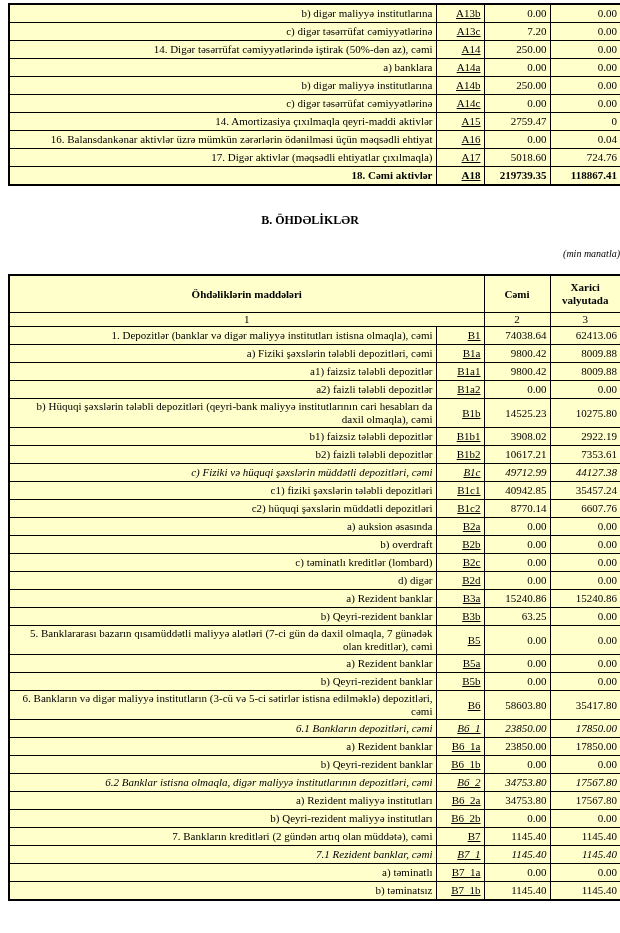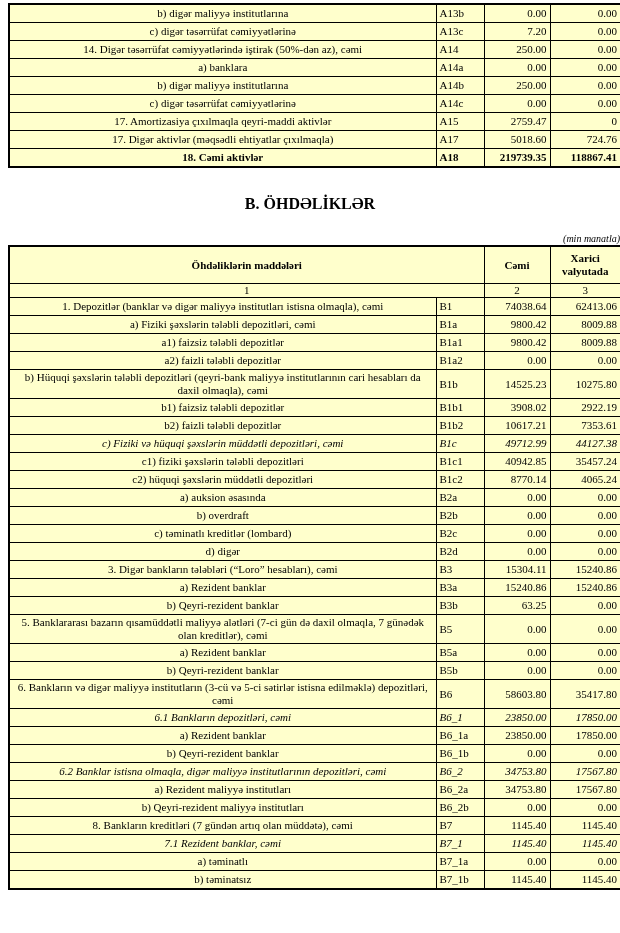--- a/index.html
+++ b/index.html
@@ -28,42 +28,42 @@
     border: 1px solid #000;
     background: #ffffcc;
     font-size: 11px;
     line-height: 13px;
     padding: 1px 3px;
     vertical-align: middle;
     overflow: hidden;
     word-wrap: break-word;
   }
   table.report td { height: 15px; }
-  td.label { text-align: center; }
-  td.code  { text-align: left; }
+  td.label { text-align: right; }
+  td.code  { text-align: right; text-decoration: underline; }
   td.num   { text-align: right; }
   td.ind1  { padding-left: 15px; }
   td.ind2  { padding-left: 31px; }
   tr.bold td   { font-weight: bold; }
   tr.italic td { font-style: italic; }
   thead th { font-weight: bold; text-align: center; }
   thead tr.hdr th { padding: 5px 3px; }
   thead tr.num-row th { font-weight: normal; height: 13px; padding: 0 3px; }
   .section-title {
     text-align: center;
     font-weight: bold;
-    font-size: 16px;
+    font-size: 12px;
     margin: 27px 0 20px 0;
   }
   .unit-note {
     width: 612px;
     text-align: right;
     font-style: italic;
     font-size: 10px;
-    margin-bottom: 1px;
+    margin-bottom: 15px;
   }
 </style>
 </head>
 <body>
 
 <div class="page">
 
   <table class="report">
     <colgroup>
       <col style="width:427px">
@@ -102,24 +102,30 @@
           <td class="num">250.00</td>
           <td class="num">0.00</td>
         </tr>
         <tr>
           <td class="label ind1">c) digər təsərrüfat cəmiyyətlərinə</td>
           <td class="code">A14c</td>
           <td class="num">0.00</td>
           <td class="num">0.00</td>
         </tr>
         <tr>
-          <td class="label ind0">17. Amortizasiya çıxılmaqla qeyri-maddi aktivlər</td>
+          <td class="label ind0">14. Amortizasiya çıxılmaqla qeyri-maddi aktivlər</td>
           <td class="code">A15</td>
           <td class="num">2759.47</td>
           <td class="num">0</td>
+        </tr>
+        <tr>
+          <td class="label ind0">16. Balansdankənar aktivlər üzrə mümkün zərərlərin ödənilməsi üçün məqsədli ehtiyat</td>
+          <td class="code">A16</td>
+          <td class="num">0.00</td>
+          <td class="num">0.04</td>
         </tr>
         <tr>
           <td class="label ind0">17. Digər aktivlər (məqsədli ehtiyatlar çıxılmaqla)</td>
           <td class="code">A17</td>
           <td class="num">5018.60</td>
           <td class="num">724.76</td>
         </tr>
         <tr class="bold">
           <td class="label ind0">18. Cəmi aktivlər</td>
           <td class="code">A18</td>
@@ -204,21 +210,21 @@
         <tr>
           <td class="label ind2">c1) fiziki şəxslərin tələbli depozitləri</td>
           <td class="code">B1c1</td>
           <td class="num">40942.85</td>
           <td class="num">35457.24</td>
         </tr>
         <tr>
           <td class="label ind2">c2) hüquqi şəxslərin müddətli depozitləri</td>
           <td class="code">B1c2</td>
           <td class="num">8770.14</td>
-          <td class="num">4065.24</td>
+          <td class="num">6607.76</td>
         </tr>
         <tr>
           <td class="label ind1">a) auksion əsasında</td>
           <td class="code">B2a</td>
           <td class="num">0.00</td>
           <td class="num">0.00</td>
         </tr>
         <tr>
           <td class="label ind1">b) overdraft</td>
           <td class="code">B2b</td>
@@ -229,26 +235,20 @@
           <td class="label ind1">c) təminatlı kreditlər (lombard)</td>
           <td class="code">B2c</td>
           <td class="num">0.00</td>
           <td class="num">0.00</td>
         </tr>
         <tr>
           <td class="label ind1">d) digər</td>
           <td class="code">B2d</td>
           <td class="num">0.00</td>
           <td class="num">0.00</td>
-        </tr>
-        <tr>
-          <td class="label ind0">3. Digər bankların tələbləri (“Loro” hesabları), cəmi</td>
-          <td class="code">B3</td>
-          <td class="num">15304.11</td>
-          <td class="num">15240.86</td>
         </tr>
         <tr>
           <td class="label ind1">a) Rezident banklar</td>
           <td class="code">B3a</td>
           <td class="num">15240.86</td>
           <td class="num">15240.86</td>
         </tr>
         <tr>
           <td class="label ind1">b) Qeyri-rezident banklar</td>
           <td class="code">B3b</td>
@@ -309,21 +309,21 @@
           <td class="num">34753.80</td>
           <td class="num">17567.80</td>
         </tr>
         <tr>
           <td class="label ind1">b) Qeyri-rezident maliyyə institutları</td>
           <td class="code">B6_2b</td>
           <td class="num">0.00</td>
           <td class="num">0.00</td>
         </tr>
         <tr>
-          <td class="label ind0">8. Bankların kreditləri (7 gündən artıq olan müddətə), cəmi</td>
+          <td class="label ind0">7. Bankların kreditləri (2 gündən artıq olan müddətə), cəmi</td>
           <td class="code">B7</td>
           <td class="num">1145.40</td>
           <td class="num">1145.40</td>
         </tr>
         <tr class="italic">
           <td class="label ind0">7.1 Rezident banklar, cəmi</td>
           <td class="code">B7_1</td>
           <td class="num">1145.40</td>
           <td class="num">1145.40</td>
         </tr>

